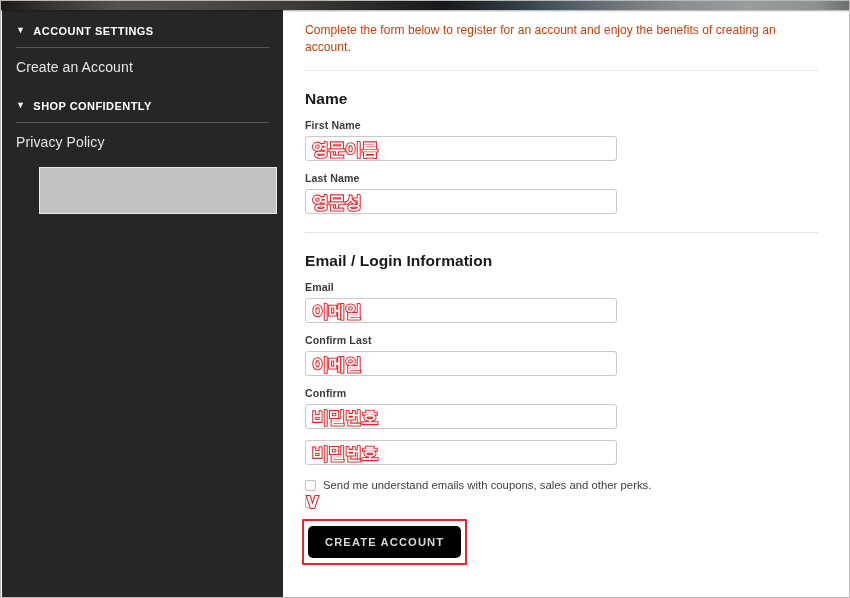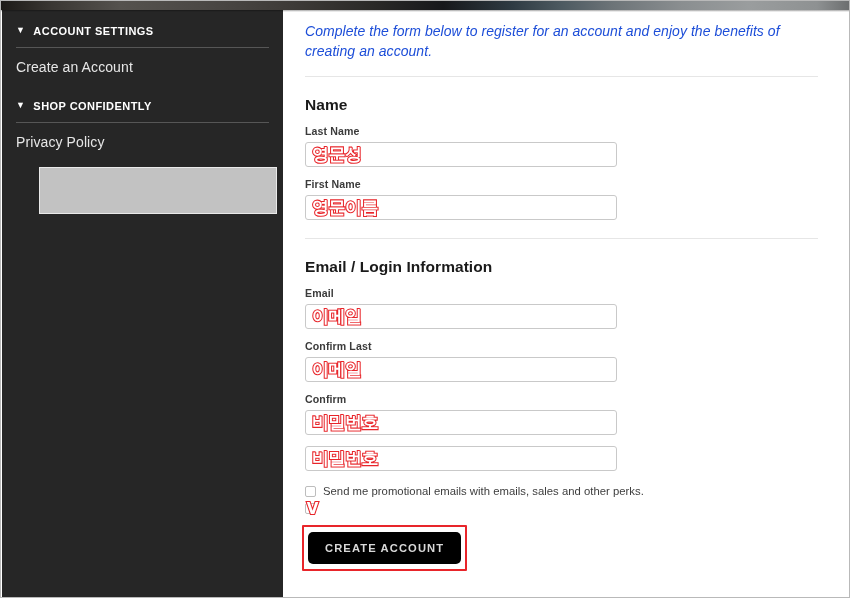--- a/index.html
+++ b/index.html
@@ -103,26 +103,25 @@
     position: absolute;
     top: 9px; left: 282px;
     width: 567px;
     height: 588px;
     background: #ffffff;
     padding: 12px 34px 0 22px;
     z-index: 5;
   }
 
   .intro {
-    font-size: 14px;
+    font-size: 12px;
     line-height: 1.42;
-    color: #1d4ed8;
+    color: #c2410c;
     letter-spacing: .05px;
     max-width: 492px;
-    font-style: italic;
   }
 
   .divider {
     height: 1px;
     background: #e6e6e6;
     margin: 14px 0 0 0;
     width: 513px;
   }
 
   .section-title {
@@ -288,30 +287,30 @@
   <main id="main">
 
     <p class="intro">Complete the form below to register for an account and enjoy the benefits of creating an account.</p>
 
     <div class="divider"></div>
 
     
     <h2 class="section-title">Name</h2>
 
     <div class="field">
+      <span class="field-label">First Name</span>
+      <div class="input-box">
+        <span class="anno-text">영문이름</span>
+      </div>
+    </div>
+
+    <div class="field">
       <span class="field-label">Last Name</span>
       <div class="input-box">
         <span class="anno-text">영문성</span>
-      </div>
-    </div>
-
-    <div class="field">
-      <span class="field-label">First Name</span>
-      <div class="input-box">
-        <span class="anno-text">영문이름</span>
       </div>
     </div>
 
     <div class="divider" style="margin-top:18px;"></div>
 
     
     <h2 class="section-title">Email / Login Information</h2>
 
     <div class="field">
       <span class="field-label">Email</span>
@@ -336,21 +335,21 @@
 
     <div class="field">
       <div class="input-box">
         <span class="anno-text">비밀번호</span>
       </div>
     </div>
 
     
     <div class="check-row first">
       <span class="cb"></span>
-      <span class="check-label">Send me promotional emails with emails, sales and other perks.</span>
+      <span class="check-label">Send me understand emails with coupons, sales and other perks.</span>
     </div>
 
     <div class="check-row second">
       <span class="cb">
         <span class="cb-anno">V</span>
       </span>
     </div>
 
     
     <div class="submit-wrap">

